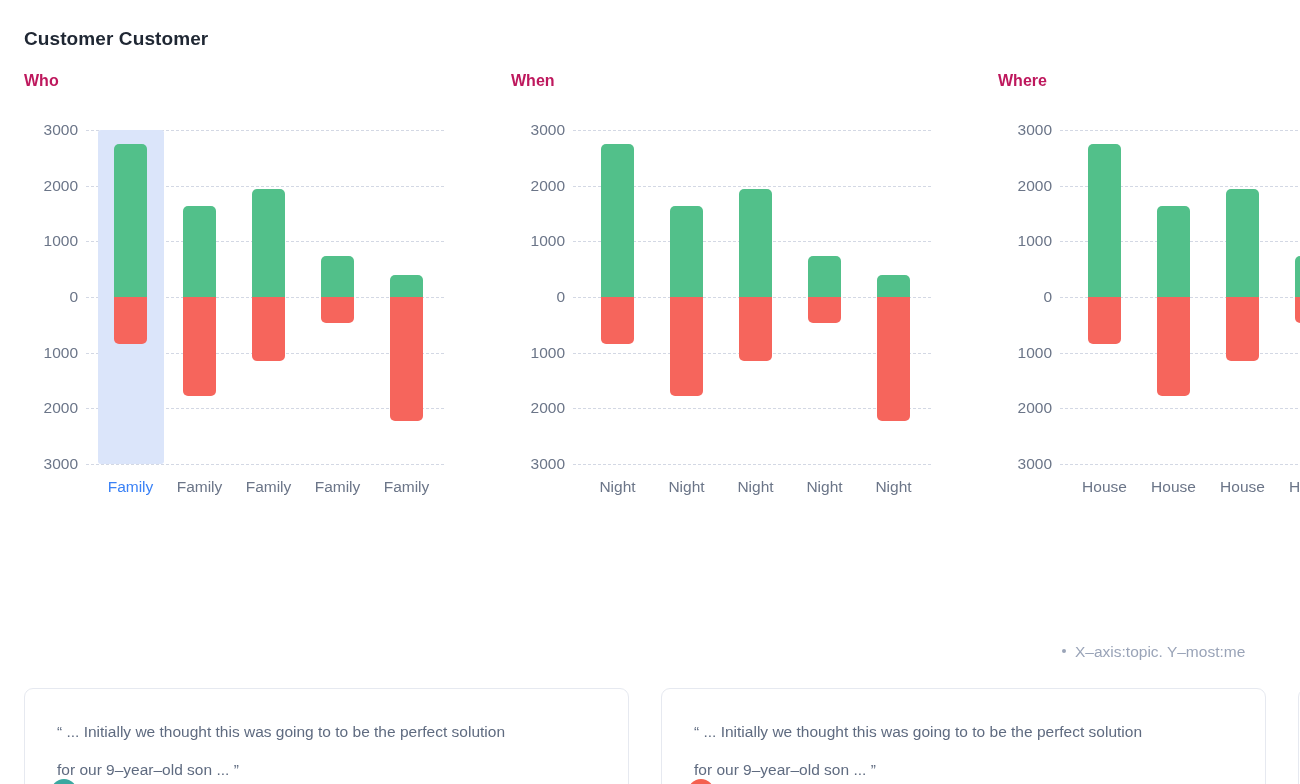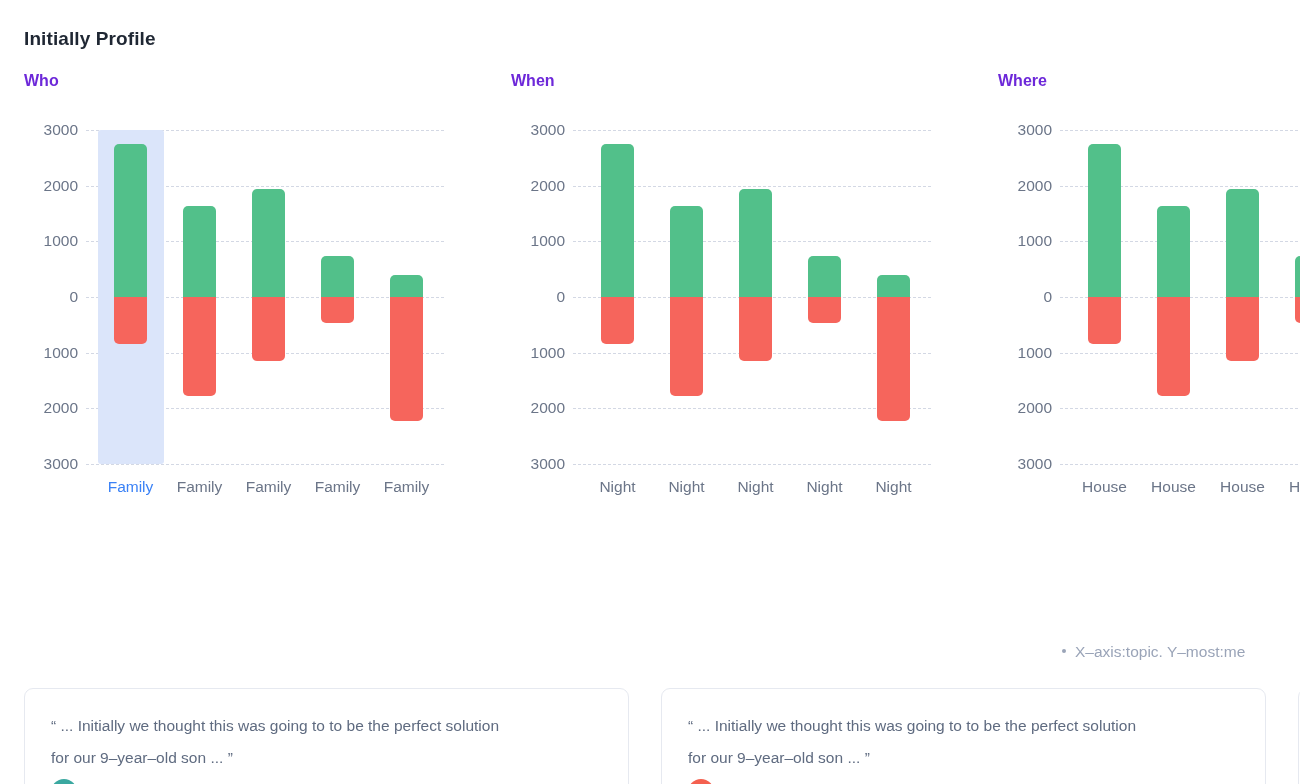--- a/index.html
+++ b/index.html
@@ -36,21 +36,21 @@
     margin-top: 22px;
     display: flex;
     flex-direction: row;
     width: 1460px;           
     padding-left: 24px;
   }
   .chart-col { width: 487px; flex: 0 0 487px; position: relative; }
   .chart-title {
     font-size: 16px;
     font-weight: 700;
-    color: #6d28d9;
+    color: #be185d;
     margin: 0 0 26px 0;
   }
   .plot {
     position: relative;
     height: 355px;     
     width: 420px;
   }
   .axis-labels {
     position: absolute;
     left: 0; top: 0;
@@ -150,37 +150,37 @@
     border: 1.3px solid #e6e9f0;
     border-radius: 9px;
     background: #ffffff;
     padding: 20px 24px 0 24px;
     position: relative;
   }
   .card-quote {
     font-size: 15.5px;
     line-height: 30px;
     color: #5f6b80;
-    margin: 2px;
+    margin: 8px;
   }
   .avatar {
     position: absolute;
     left: 26px;
     top: 90px;
     width: 26px; height: 26px;
     border-radius: 50%;
   }
 </style>
 </head>
 <body>
 
 <div class="page">
 
   <div class="hdr">
-    <h1 class="hdr-title">Initially Profile</h1>
+    <h1 class="hdr-title">Customer Customer</h1>
   </div>
 
   <div class="charts" id="charts">
       <div class="chart-col">
         <div class="chart-title">Who</div>
         <div class="plot">
           <div class="axis-labels">
             <div class="ytick" style="top: 14px;">3000</div>
             <div class="ytick" style="top: 69.6667px;">2000</div>
             <div class="ytick" style="top: 125.333px;">1000</div>

